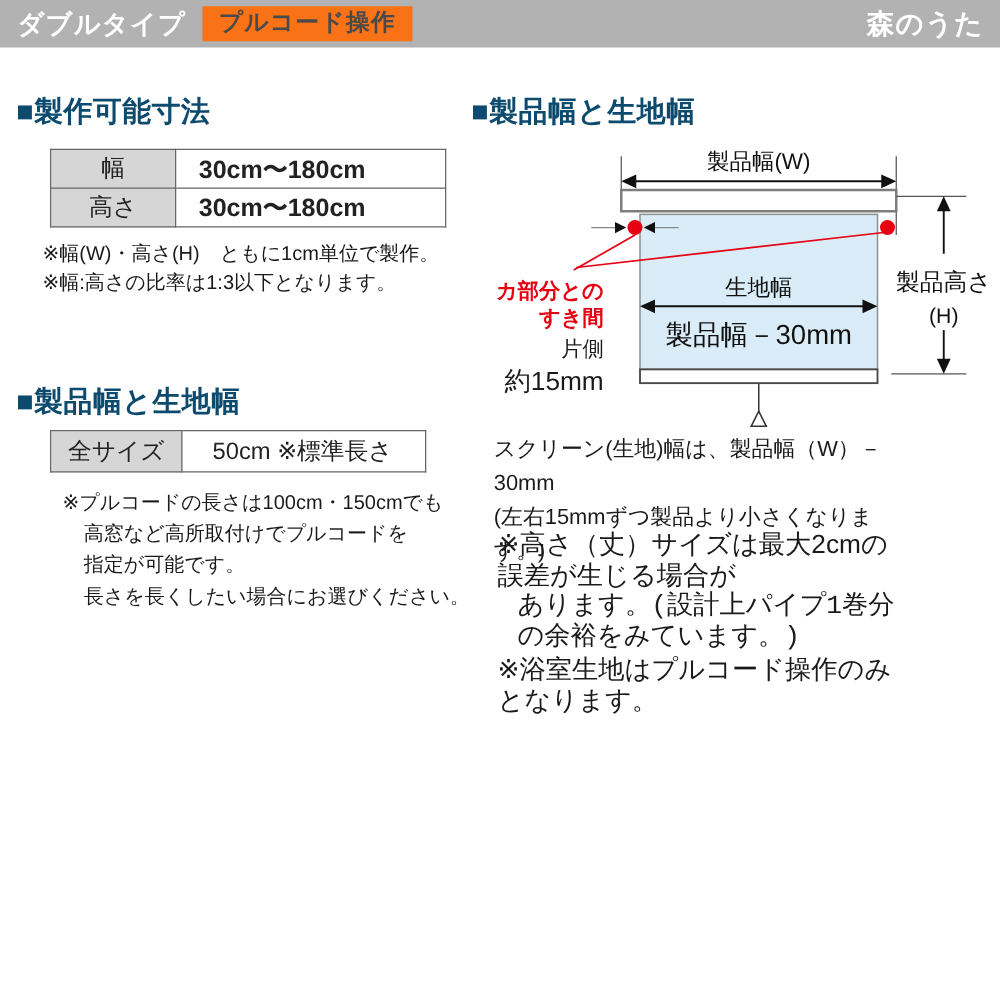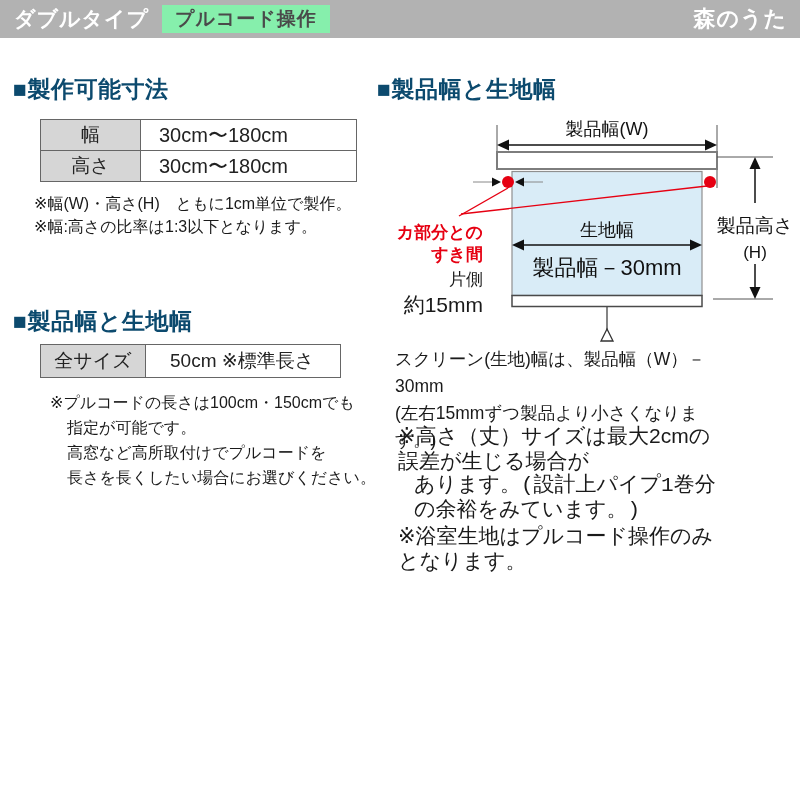--- a/index.html
+++ b/index.html
@@ -12,21 +12,21 @@
 
   
   .topbar{
     position:absolute;left:0;top:0;width:800px;height:38px;
     background:#b2b2b2;display:flex;align-items:center;box-sizing:border-box;
   }
   .type-label{
     margin-left:14px;font-size:21px;font-weight:bold;color:#ffffff;letter-spacing:1px;
   }
   .badge{
-    margin-left:13px;background:#86efac;color:#4a4a4a;
+    margin-left:13px;background:#f97316;color:#4a4a4a;
     font-size:19px;font-weight:bold;letter-spacing:1px;
     padding:2px 13px 3px 13px;line-height:23px;
   }
   .brand{
     margin-left:auto;margin-right:13px;font-size:22px;font-weight:bold;color:#ffffff;letter-spacing:1px;
   }
 
   
   .sec-title{
     position:absolute;margin:0;font-size:23px;font-weight:bold;color:#0c4a6e;letter-spacing:0.5px;
@@ -43,21 +43,21 @@
     border:1.6px solid #666;font-weight:normal;box-sizing:border-box;
     height:31px;padding:0;
   }
   .spec-table th{
     background:#d6d6d6;text-align:center;font-size:19px;color:#222;
   }
   .spec-table td{
     background:#fff;text-align:left;font-size:20px;color:#222;padding-left:18px;
   }
   #table-dim th{width:100px;}
-  #table-dim td{width:216px;}
+  #table-dim td{width:216px;font-weight:bold;}
   #table-cord th{width:105px;text-align:center;}
   #table-cord td{width:195px;height:33px;font-size:19px;padding-left:24px;}
 
   
   .note{margin:0;color:#1a1a1a;}
   .notes-dim{position:absolute;left:34px;top:192px;font-size:16px;line-height:23px;}
   .notes-cord{position:absolute;left:50px;top:390px;font-size:16px;line-height:25px;}
   .notes-cord .indent{padding-left:17px;}
   .desc-width{position:absolute;left:395px;top:346px;font-size:17.5px;line-height:27px;}
   .notes-width{position:absolute;left:398px;top:423px;font-size:21px;line-height:25px;}
@@ -100,22 +100,22 @@
   <table class="spec-table" id="table-cord">
     <tbody>
         <tr>
       <th>全サイズ</th>
       <td>50cm ※標準長さ</td>
     </tr>
   </tbody>
     </table>
   <div class="notes-cord">
     <p class="note">※プルコードの長さは100cm・150cmでも</p>
+    <p class="note indent">高窓など高所取付けでプルコードを</p>
     <p class="note indent">指定が可能です。</p>
-    <p class="note indent">高窓など高所取付けでプルコードを</p>
     <p class="note indent">長さを長くしたい場合にお選びください。</p>
   </div>
 
   <h2 class="sec-title" id="title-width">■製品幅と生地幅</h2>
 
   <svg class="diagram" viewBox="0 0 405 240">
 
     <line x1="102" y1="17" x2="102" y2="47" stroke="#555" stroke-width="1"></line>
     <line x1="322" y1="17" x2="322" y2="80" stroke="#555" stroke-width="1"></line>
 

